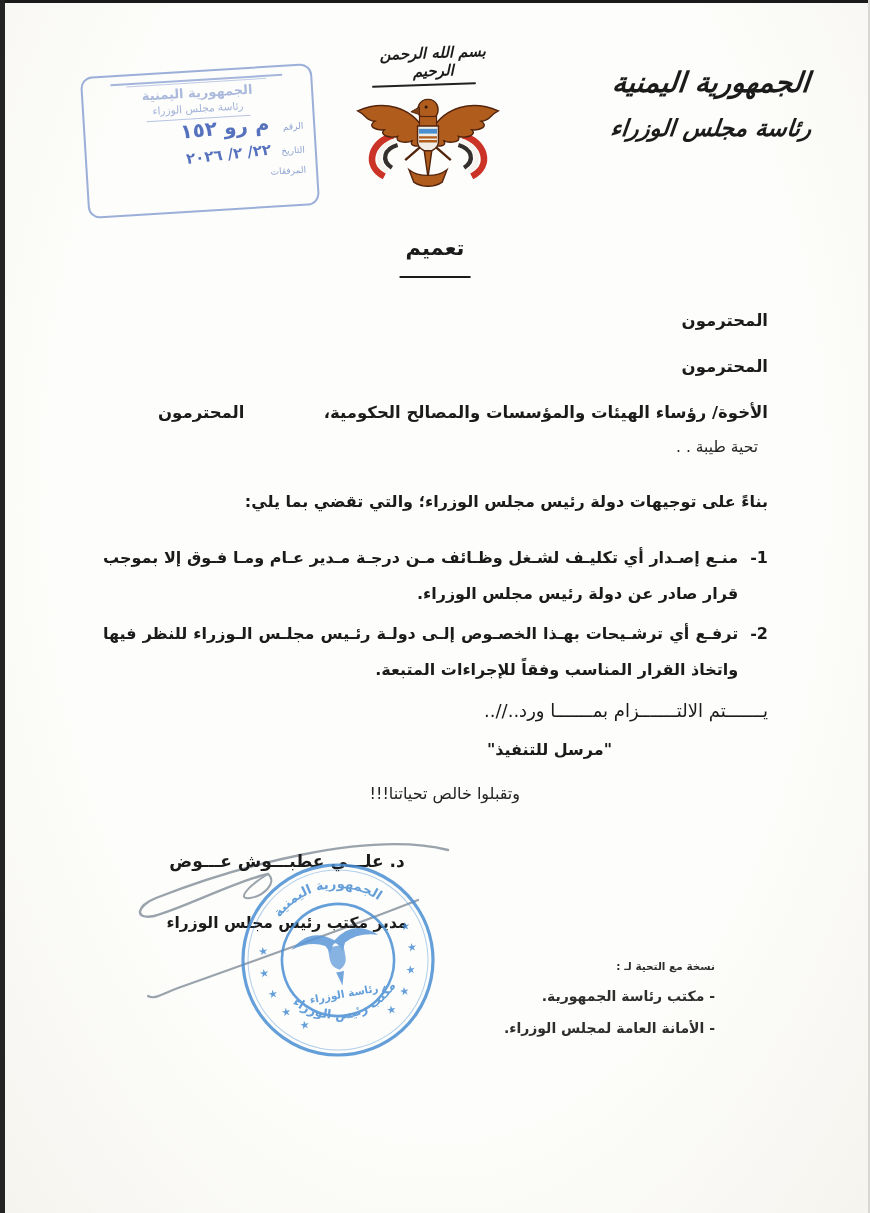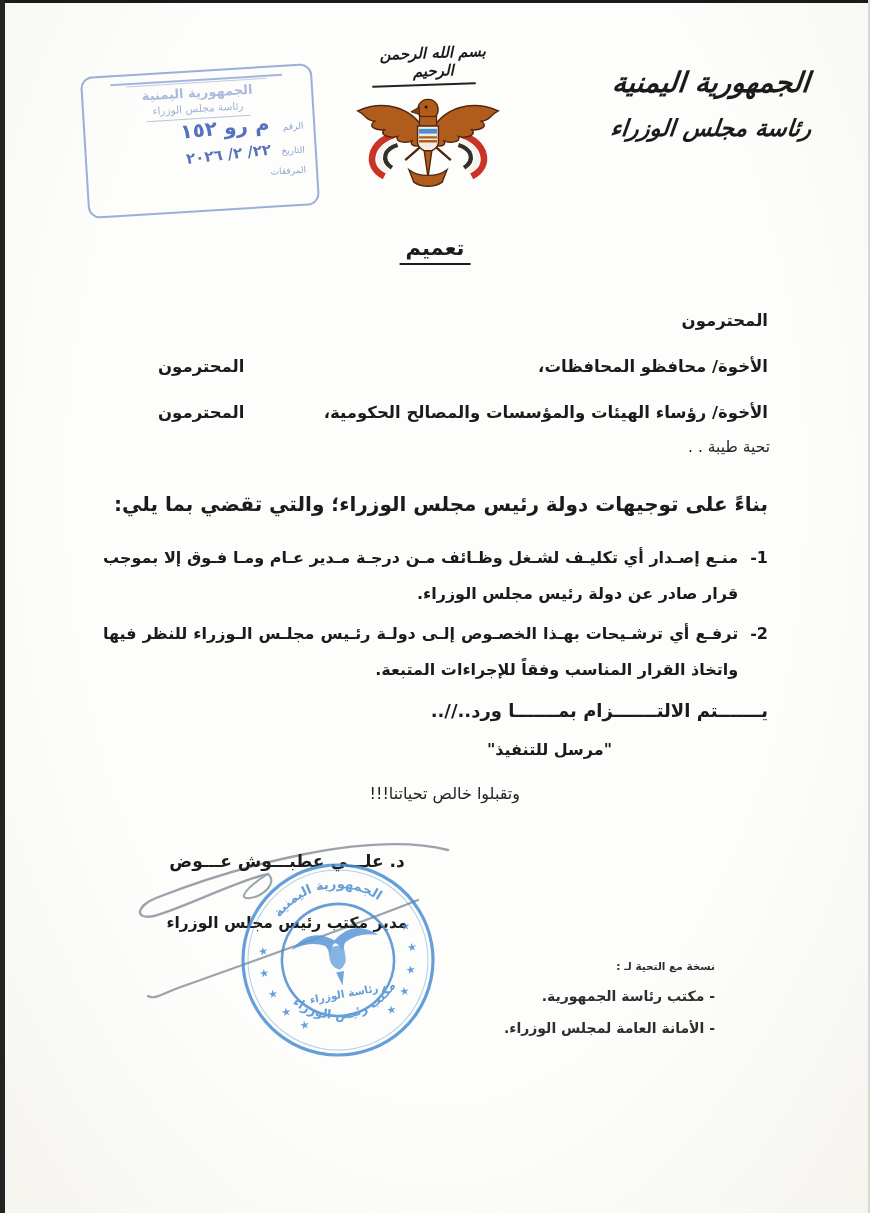--- a/index.html
+++ b/index.html
@@ -52,40 +52,40 @@
     position:absolute;right:34px;top:-4px;
     font-size:20px;font-weight:bold;color:rgba(56,88,178,.85);
     transform:rotate(-2deg);letter-spacing:2px;
   }
   .stamp-value.date{font-size:15px;top:2px;letter-spacing:1px;transform:rotate(-3deg);}
 
   
   .doc-title{
     left:50%;top:236px;transform:translateX(-50%);
     font-size:21px;font-weight:bold;letter-spacing:2px;
-    border-bottom:2.5px solid #1b1b1b;padding:0 6px 3px;
+    border-bottom:2.5px solid #1b1b1b;padding:0 6px 16px;
   }
 
   
   .addressees{right:102px;left:158px;top:308px;direction:rtl;}
   .addr-row{display:flex;justify-content:space-between;align-items:flex-start;
     font-size:16.5px;font-weight:bold;line-height:26px;margin-bottom:20px;}
   .addr-to{white-space:nowrap;}
   .addr-hon{white-space:nowrap;}
 
-  .greeting{right:100px;top:438px;direction:rtl;font-size:15.5px;color:#222;}
-
-  .intro{right:102px;top:492px;direction:rtl;font-size:20px;font-weight:bold;}
+  .greeting{right:112px;top:438px;direction:rtl;font-size:15.5px;color:#222;}
+
+  .intro{right:102px;top:492px;direction:rtl;font-size:16px;font-weight:bold;}
 
   .items{right:102px;left:103px;top:540px;direction:rtl;}
   .item{display:flex;gap:12px;font-size:16px;font-weight:bold;line-height:36px;margin-bottom:4px;}
   .item .num{flex:0 0 auto;}
   .item .txt{flex:1 1 auto;text-align:justify;}
 
-  .compliance{right:102px;top:696px;direction:rtl;font-size:18px;font-weight:bold;letter-spacing:.5px;line-height:30px;}
+  .compliance{right:102px;top:696px;direction:rtl;font-size:18px;font-weight:normal;letter-spacing:.5px;line-height:30px;}
   .dispatch{right:258px;top:740px;direction:rtl;font-size:16px;font-weight:bold;}
   .closing{right:350px;top:784px;direction:rtl;font-size:16px;color:#222;}
 
   
   .sig-block{left:142px;top:848px;width:290px;text-align:center;direction:rtl;}
   .sig-name{font-size:17px;font-weight:bold;line-height:26px;white-space:nowrap;}
   .sig-title{font-size:15.5px;font-weight:bold;margin-top:40px;white-space:nowrap;}
 
   
   .cc{right:155px;top:960px;width:240px;direction:rtl;color:#2e2e2e;}
@@ -162,21 +162,20 @@
     </div>
   </div>
 
   <div class="abs doc-title">تعميم</div>
 
   <div class="abs addressees">
     <div class="addr-row">
       <span class="addr-hon">المحترمون</span>
     </div>
     <div class="addr-row">
-      <span class="addr-to">الأخوة/ محافظو المحافظات،</span>
       <span class="addr-hon">المحترمون</span>
     </div>
     <div class="addr-row">
       <span class="addr-to">الأخوة/ رؤساء الهيئات والمؤسسات والمصالح الحكومية،</span>
       <span class="addr-hon">المحترمون</span>
     </div>
   </div>
 
   <div class="abs greeting">تحية طيبة . .</div>
 

